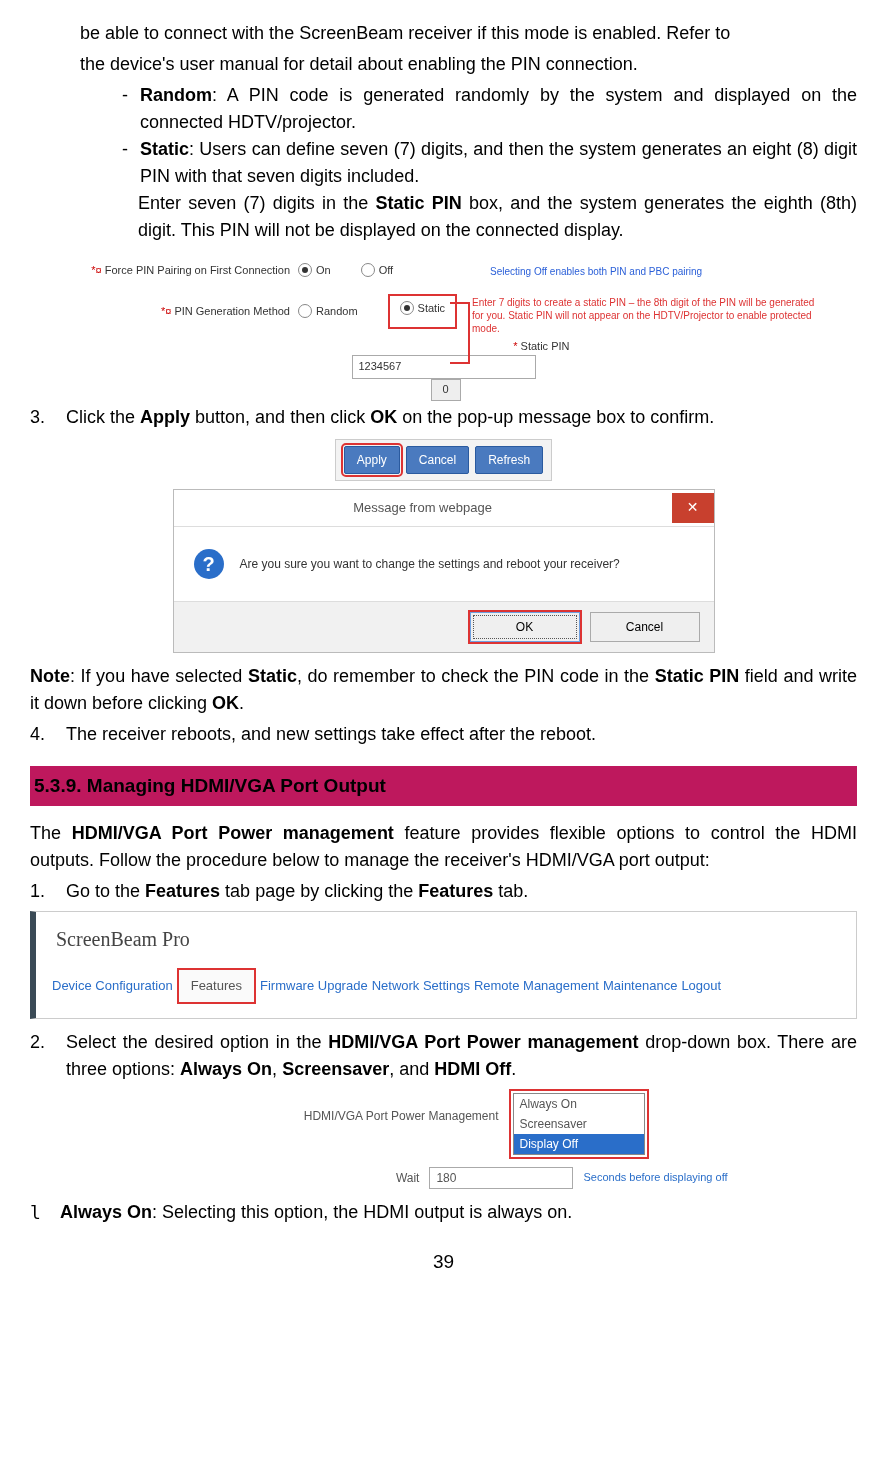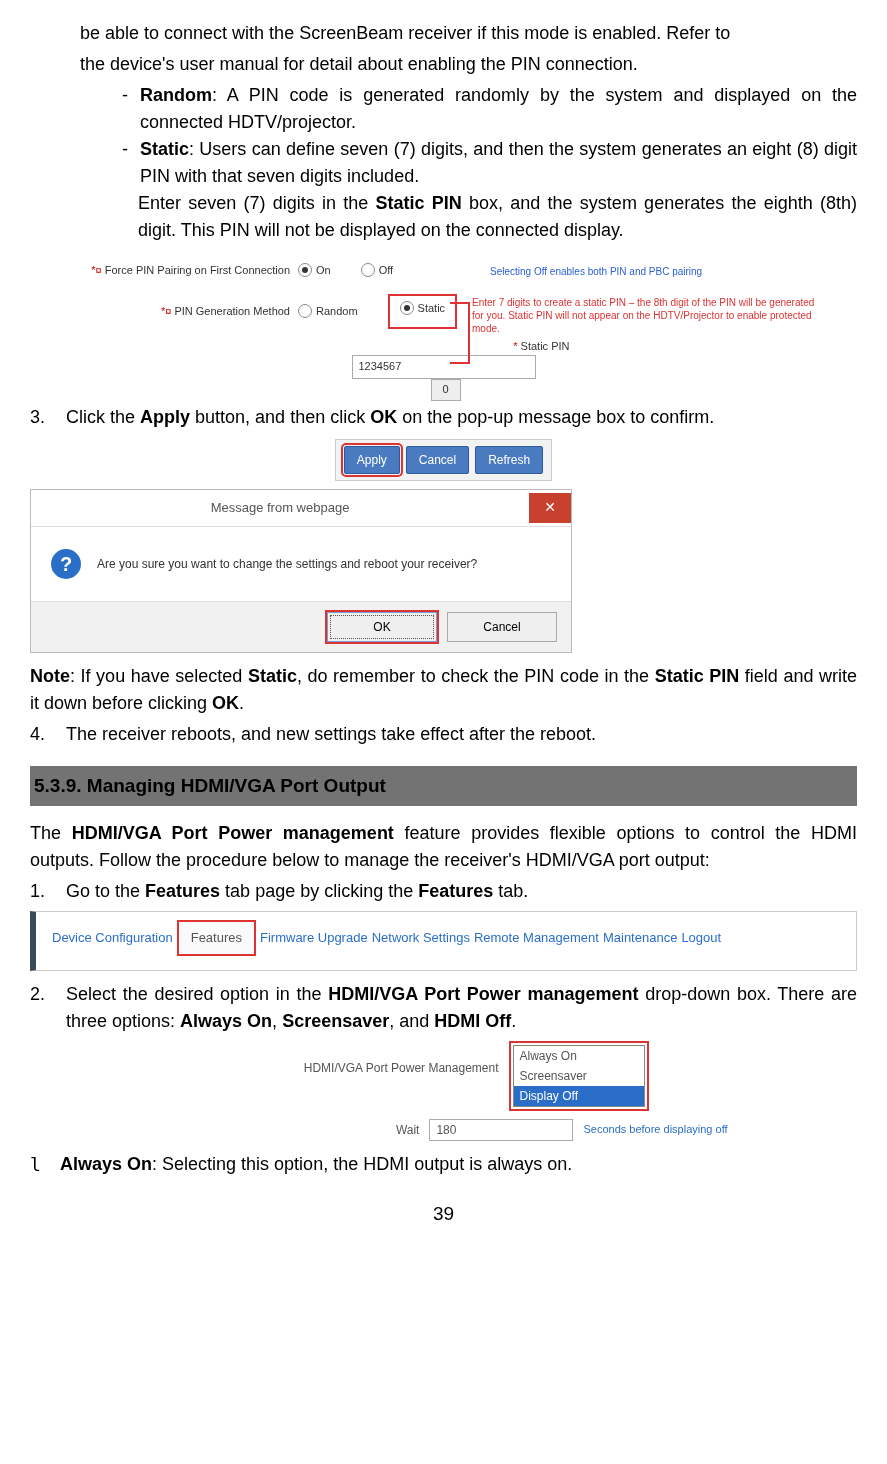--- a/index.html
+++ b/index.html
@@ -43,38 +43,38 @@
   .red-bracket { position:absolute; border:2px solid #d33; border-left:none; width:18px; height:58px; left:420px; top:50px;}
   .red-text { color:#d33; font-size:10px; position:absolute; left:442px; top:44px; width:350px; line-height:1.3;}
 
   
   .btnbar { display:flex; justify-content:center; margin:8px 0;}
   .btnbar-inner { background:#f3f3f3; border:1px solid #ccc; padding:6px 8px; display:flex; gap:6px;}
   .bbtn { background:#4a7abf; color:#fff; font-size:12px; padding:4px 12px; border:1px solid #2a5a9f; border-radius:2px;}
   .bbtn.apply{ outline:2px solid #d33; outline-offset:1px;}
 
   
-  .msgbox-wrap{display:flex;justify-content:flex-start;margin:6px 0 10px 0;}
+  .msgbox-wrap{display:flex;justify-content:center;margin:6px 0 10px 0;}
   .msgbox{width:540px;border:1px solid #bbb;background:#fff;font-family:"Segoe UI",Arial,sans-serif;}
   .msgbox-title{background:#fff;display:flex;align-items:center;justify-content:space-between;padding:0;border-bottom:1px solid #ddd;}
   .msgbox-title-text{flex:1;text-align:center;font-size:13px;color:#555;padding:8px 0;}
   .msgbox-close{width:42px;height:30px;background:#c8402e;color:#fff;display:flex;align-items:center;justify-content:center;font-size:14px;}
   .msgbox-body{display:flex;align-items:center;padding:22px 20px;gap:16px;}
   .q-icon{width:30px;height:30px;border-radius:50%;background:#2a6ec9;color:#fff;display:flex;align-items:center;justify-content:center;font-size:20px;font-weight:bold;}
   .msgbox-text{font-size:12px;color:#333;}
   .msgbox-foot{background:#f1f1f1;padding:10px 14px;display:flex;justify-content:flex-end;gap:10px;border-top:1px solid #ddd;}
   .winbtn{min-width:88px;padding:5px 10px;font-size:12px;background:#efefef;border:1px solid #aaa;text-align:center;}
   .winbtn.ok{border:1px solid #6ea0e0;outline:1px dotted #555;outline-offset:-4px;position:relative;}
   .winbtn.ok::before{content:"";position:absolute;left:-3px;top:-3px;right:-3px;bottom:-3px;border:2px solid #d33;}
 
   .ol-item{display:flex;margin-top:2px;}
   .ol-num{width:36px;flex-shrink:0;}
   .ol-body{flex:1;text-align:justify;}
 
-  .section-head{background:#737373;font-weight:bold;font-size:19px;padding:6px 4px;margin:18px 0 14px 0;}
+  .section-head{background:#be185d;font-weight:bold;font-size:19px;padding:6px 4px;margin:18px 0 14px 0;}
 
   
   .tabs-fig{border:1px solid #ccc;border-left:6px solid #3a4a56;padding:8px 16px 14px 16px;margin:6px 0 10px 0;}
   .tabs-brand{font-family:Georgia, serif;font-size:20px;color:#444;margin:4px 0 14px 4px;}
   .tabs-row{display:flex;gap:4px;align-items:center;font-size:13px;}
   .tab-link{color:#2a6ec9;cursor:pointer;}
   .tab-active{color:#555;border:2px solid #d33;background:#fafafa;padding:6px 12px;}
 
   
   .pw-fig{display:flex;flex-direction:column;align-items:center;margin:6px 0 10px 0;font-size:12px;color:#555;}
@@ -199,20 +199,21 @@
 </div>
 
 <div class="ol-item">
   <div class="ol-num">1.</div>
   <div class="ol-body">
     <span>Go to the </span><b>Features</b><span> tab page by clicking the </span><b>Features</b><span> tab.</span>
   </div>
 </div>
 
 <div class="tabs-fig">
+  <div class="tabs-brand">ScreenBeam Pro</div>
   <div class="tabs-row">
     <span class="tab-link">Device Configuration</span>
     <span class="tab-active">Features</span>
     <span class="tab-link">Firmware Upgrade</span>
     <span class="tab-link">Network Settings</span>
     <span class="tab-link">Remote Management</span>
     <span class="tab-link">Maintenance</span>
     <span class="tab-link">Logout</span>
   </div>
 </div>

